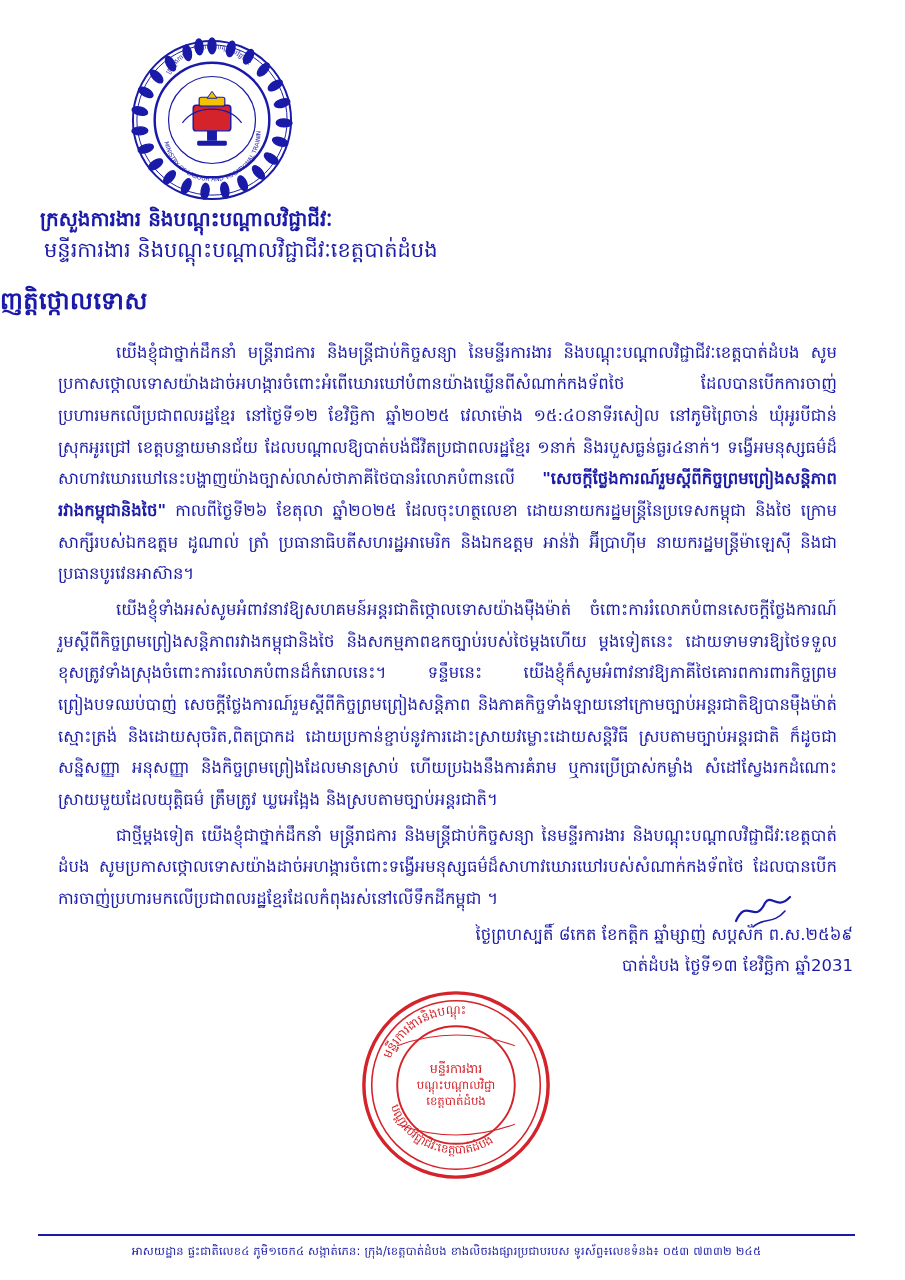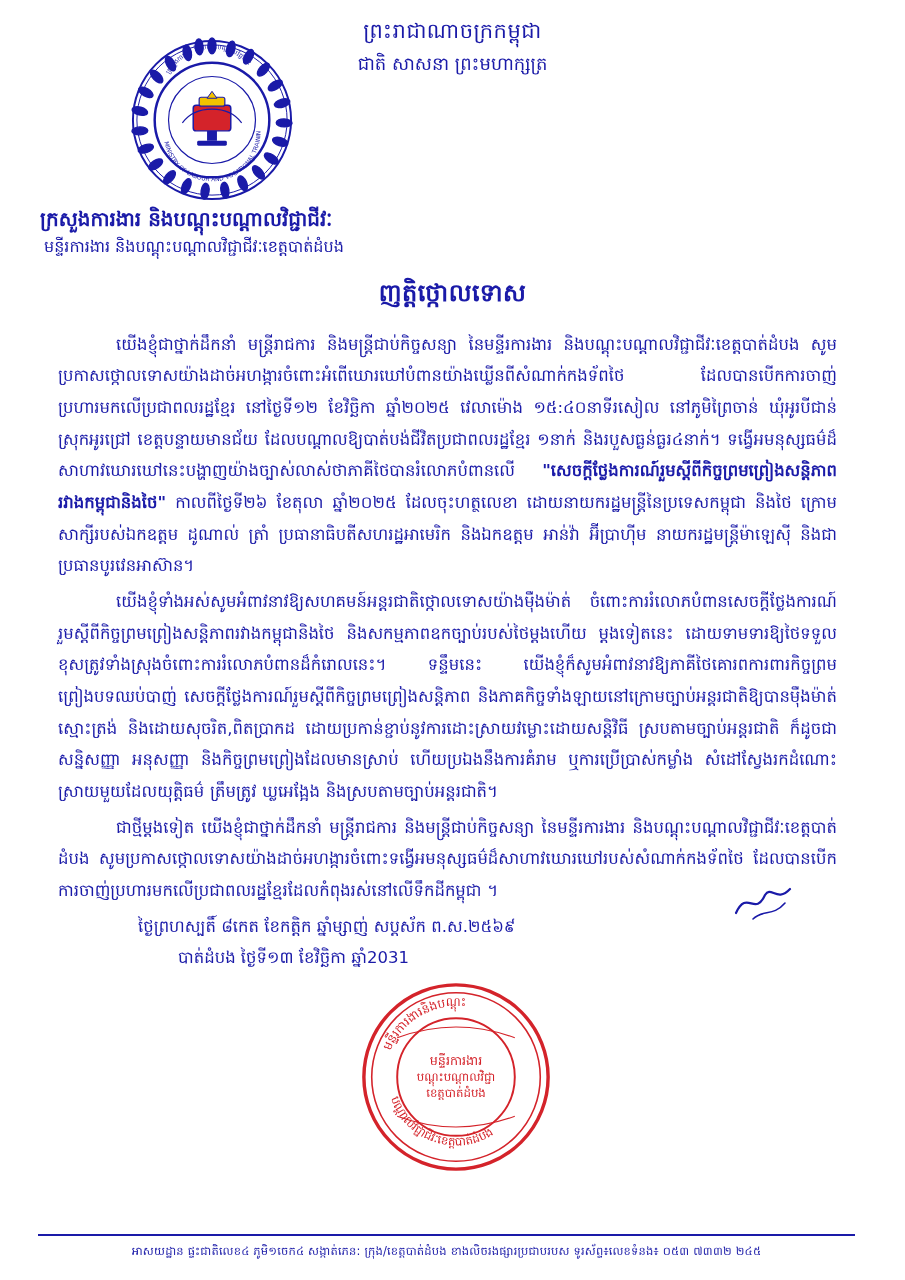--- a/index.html
+++ b/index.html
@@ -60,29 +60,29 @@
     margin-top: 4px;
     padding-left: 40px;
   }
   .ministry-name {
     font-size: 20px;
     font-weight: bold;
     color: #1a1aa8;
     line-height: 1.5;
   }
   .ministry-dept {
-    font-size: 16px;
+    font-size: 21px;
     color: #1a1aa8;
     line-height: 1.6;
     padding-left: 4px;
   }
 
   
   .doc-title {
-    text-align: center;
+    text-align: left;
     font-size: 24px;
     font-weight: bold;
     color: #1a1aa8;
     margin-top: 18px;
     letter-spacing: 0.5px;
   }
 
   
   .body-wrap {
     padding: 16px 52px 0 58px;
@@ -93,21 +93,21 @@
     color: #1a1aa8;
     text-align: justify;
     margin: 0 16px 4px 0;
     text-indent: 58px;
     word-spacing: 0.5px;
   }
   p.para b { font-weight: bold; }
 
   
   .sign-block {
-    text-align: left;
+    text-align: right;
     font-size: 16.5px;
     color: #1a1aa8;
     line-height: 1.9;
     position: relative;
     padding-left: 80px;
   }
   .sign-line2 { padding-left: 40px; }
   .scribble {
     position: absolute;
     right: 60px;
@@ -209,24 +209,20 @@
           <rect x="66" y="70" width="38" height="26" rx="3" fill="#d4232a" stroke="#1a1aa8" stroke-width="1.5"></rect>
           <rect x="72" y="62" width="26" height="9" rx="2" fill="#f2c200" stroke="#1a1aa8" stroke-width="1.2"></rect>
           <path d="M85 56 l5 7 h-10 z" fill="#f2c200" stroke="#1a1aa8" stroke-width="1"></path>
           <rect x="80" y="96" width="10" height="10" fill="#1a1aa8"></rect>
           <rect x="70" y="106" width="30" height="5" rx="1.5" fill="#1a1aa8"></rect>
           <path d="M55 88 q10 -14 30 -14 q20 0 30 14" fill="none" stroke="#1a1aa8" stroke-width="1.2"></path>
         </g>
       </svg>
     </div>
 
-    <div class="kingdom-line">
-      <div class="kingdom-title">ព្រះរាជាណាចក្រកម្ពុជា</div>
-      <div class="kingdom-sub">ជាតិ សាសនា ព្រះមហាក្សត្រ</div>
-    </div>
   </div>
 
   <div class="ministry">
     <div class="ministry-name">ក្រសួងការងារ និងបណ្ដុះបណ្ដាលវិជ្ជាជីវៈ</div>
     <div class="ministry-dept">មន្ទីរការងារ និងបណ្ដុះបណ្ដាលវិជ្ជាជីវៈខេត្តបាត់ដំបង</div>
   </div>
 
   <div class="doc-title">ញត្តិថ្កោលទោស</div>
 
   <div class="body-wrap">

